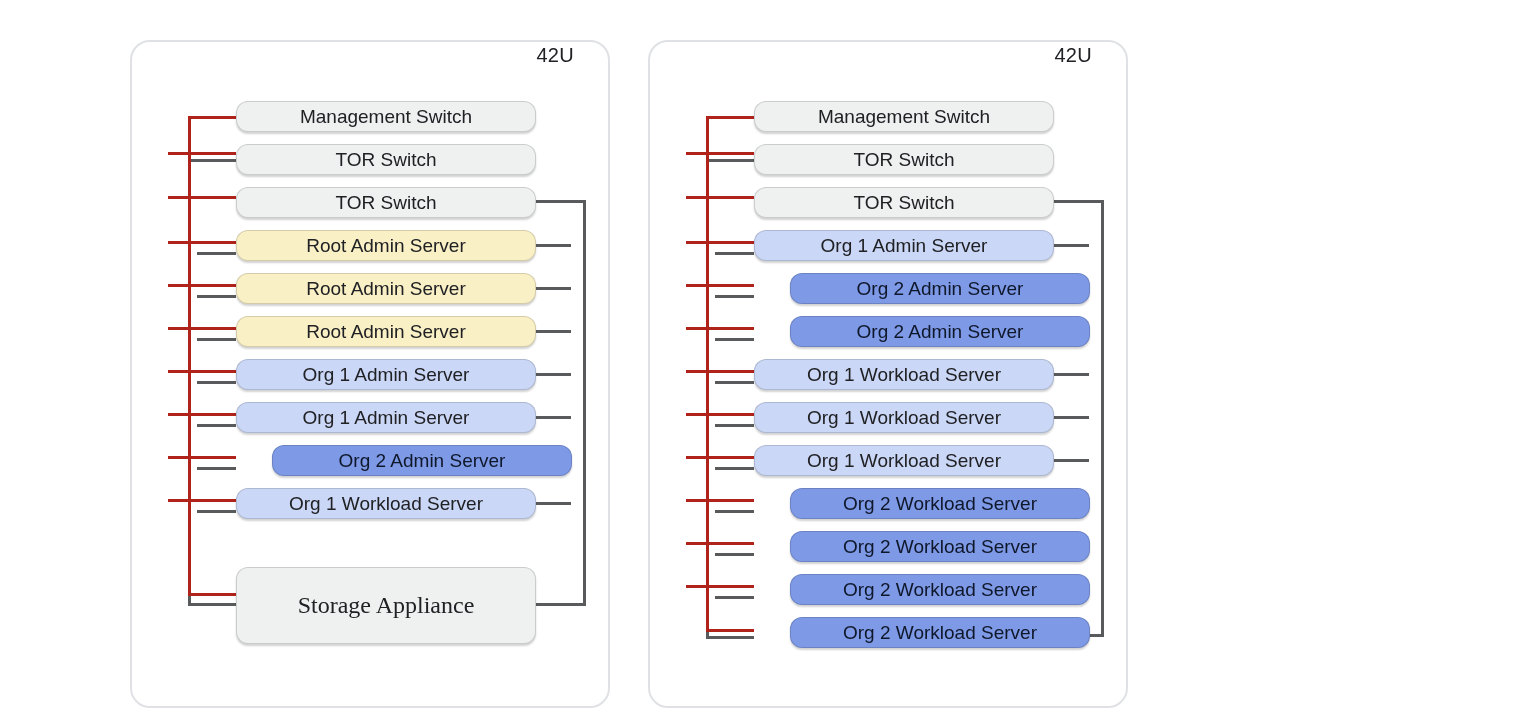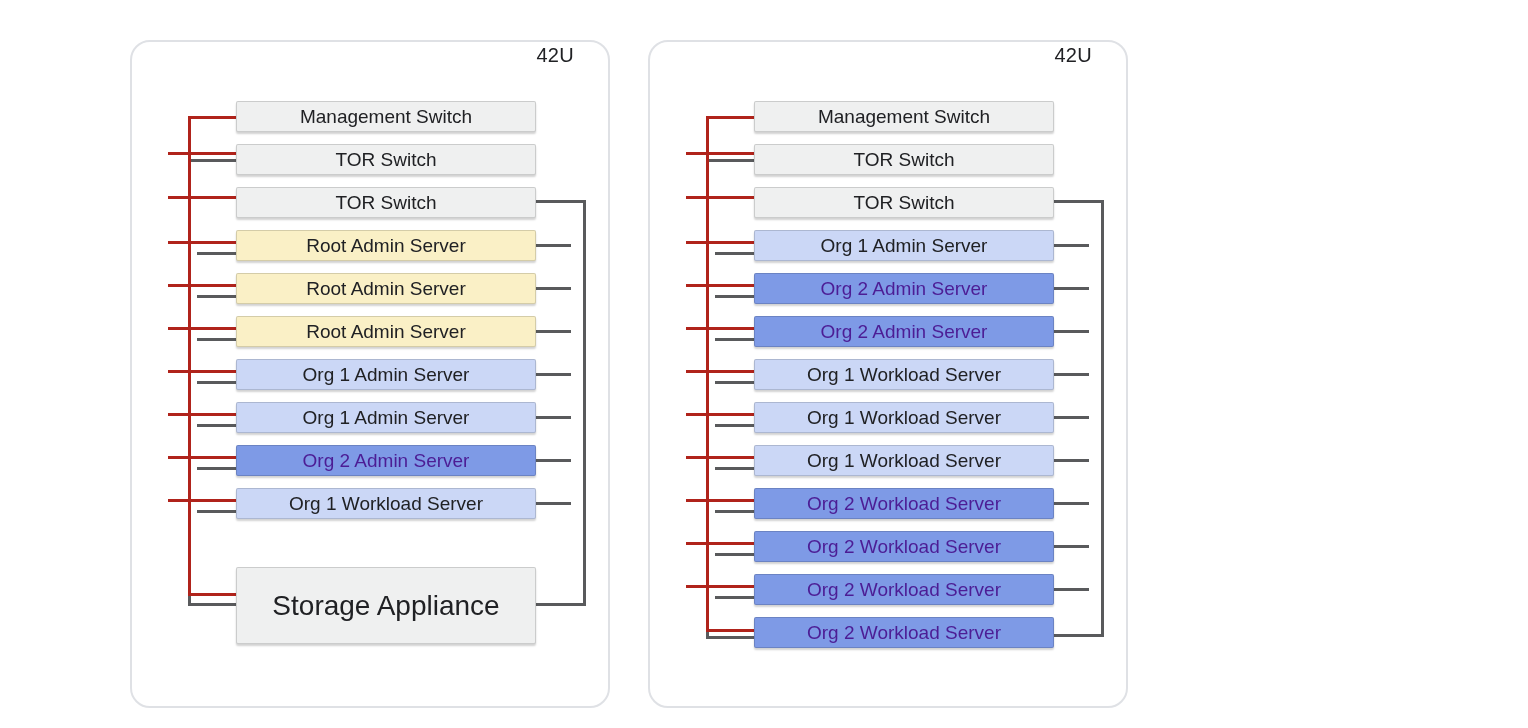--- a/index.html
+++ b/index.html
@@ -14,28 +14,28 @@
           box-sizing:border-box; }
   #rack-0 { left:130px; }
   #rack-1 { left:648px; }
 
   .capacity { position:absolute; top:2px; right:34px; font-size:20px;
               letter-spacing:.3px; color:#202124; }
 
   
   .row { position:absolute; left:104px; width:300px; height:31px;
          box-sizing:border-box; border:1px solid rgba(0,0,0,.15);
-         border-radius:2px; background:var(--c-device,#eff0f0);
+         border-radius:12px; background:var(--c-device,#eff0f0);
          box-shadow:0 2px 2px rgba(0,0,0,.18);
          font-size:19px; line-height:29px; text-align:center;
          white-space:nowrap; z-index:2; }
   .row.root { background:var(--c-root,#faf0c6); }
   .row.org1 { background:var(--c-org1,#cbd7f6); }
-  .row.org2 { background:var(--c-org2,#7e9ae6); color:#4c1d95; }
-  .row.storage { height:77px; line-height:75px; font-size:28px; }
+  .row.org2 { background:var(--c-org2,#7e9ae6); color:#0f172a;margin-left:36px; }
+  .row.storage { height:77px; line-height:75px; font-size:24px;font-family:Liberation Serif, serif; }
 
   
   .line { position:absolute; z-index:1; }
   .line.mgmt { background:var(--c-mgmt,#b0231b); }
   .line.data { background:var(--c-data,#595a5c); }
 
   
   .legend { position:absolute; left:1218px; top:152px; width:300px; height:200px; }
   .legend-item { position:absolute; left:0; height:43px; white-space:nowrap; }
   .swatch { position:absolute; left:0; top:0; width:65px; height:43px;

